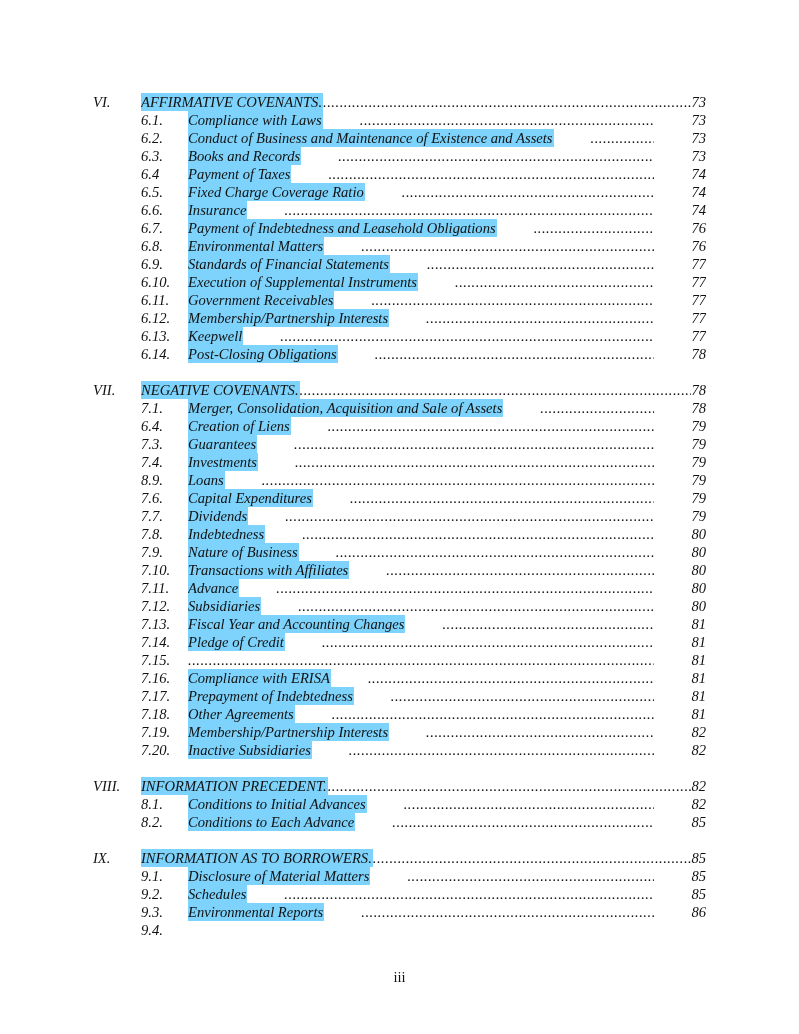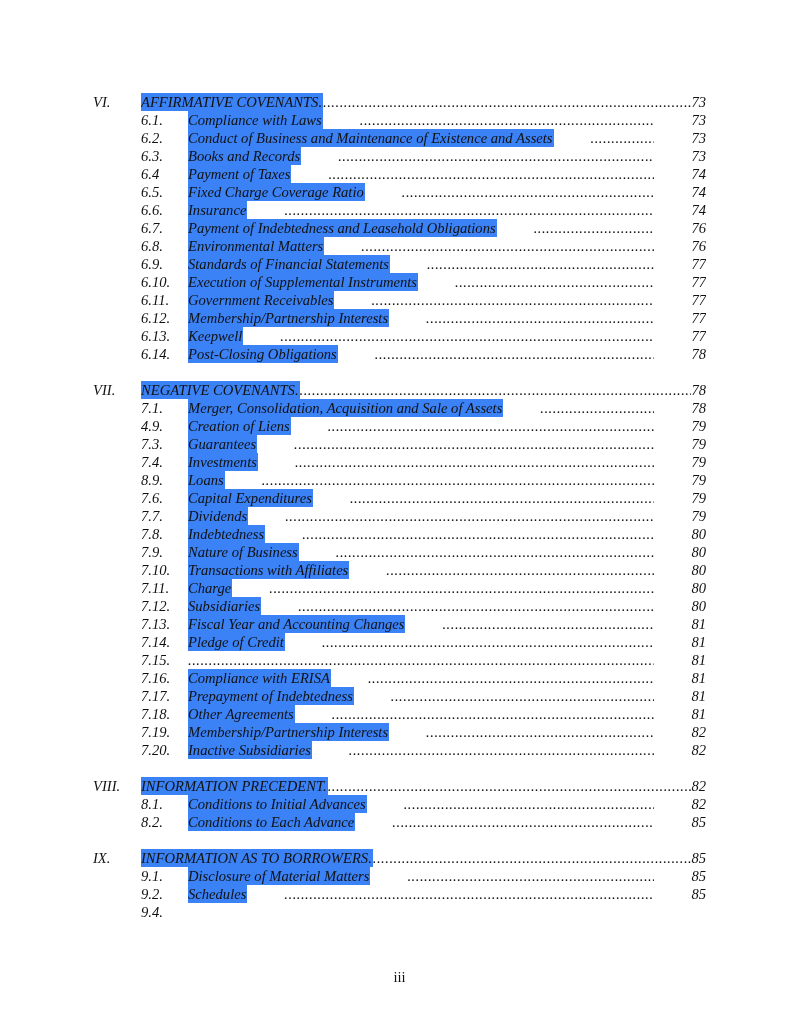--- a/index.html
+++ b/index.html
@@ -6,21 +6,21 @@
   body { width: 799px; height: 1034px; position: relative; overflow: hidden;
          font-family: "Liberation Serif", "DejaVu Serif", serif; color: #111; font-size: 14.6px; }
   .toc { position: absolute; left: 93px; top: 93px; width: 613px; }
   .article { margin-bottom: 18px; }
   .row { position: relative; height: 18px; line-height: 18px; white-space: nowrap; font-style: italic; }
   .num-roman { position: absolute; left: 0; top: 0; }
   .num-sec { position: absolute; left: 48px; top: 0; text-align: center; }
   .entry { position: absolute; right: 0; top: 0; display: flex; align-items: baseline; overflow: hidden; }
   .row.art .entry { left: 48px; }
   .row.sec .entry { left: 95px; gap: 37px; }
-  .title { flex: 0 0 auto; background: #3b82f6; padding-right: 1px; }
+  .title { flex: 0 0 auto; background: #7dd3fc; padding-right: 1px; }
   .leader { flex: 1 1 auto; overflow: hidden; white-space: nowrap; letter-spacing: 0.5px; }
   .leader::before { content: "................................................................................................................................................................................................................................................................"; }
   .page { flex: 0 0 auto; padding-left: 0px; }
   .footer { position: absolute; top: 969px; left: 0; width: 799px; text-align: center; font-size: 14.6px; }
 </style>
 </head>
 <body>
 
 <div class="toc" id="toc">
     <div class="article">
@@ -156,21 +156,21 @@
       </div>
       <div class="row sec">
         <span class="num-sec">7.1.</span>
         <span class="entry">
           <span class="title">Merger, Consolidation, Acquisition and Sale of Assets</span>
           <span class="leader"></span>
           <span class="page">78</span>
         </span>
       </div>
       <div class="row sec">
-        <span class="num-sec">4.9.</span>
+        <span class="num-sec">6.4.</span>
         <span class="entry">
           <span class="title">Creation of Liens</span>
           <span class="leader"></span>
           <span class="page">79</span>
         </span>
       </div>
       <div class="row sec">
         <span class="num-sec">7.3.</span>
         <span class="entry">
           <span class="title">Guarantees</span>
@@ -230,21 +230,21 @@
         <span class="num-sec">7.10.</span>
         <span class="entry">
           <span class="title">Transactions with Affiliates</span>
           <span class="leader"></span>
           <span class="page">80</span>
         </span>
       </div>
       <div class="row sec">
         <span class="num-sec">7.11.</span>
         <span class="entry">
-          <span class="title">Charge</span>
+          <span class="title">Advance</span>
           <span class="leader"></span>
           <span class="page">80</span>
         </span>
       </div>
       <div class="row sec">
         <span class="num-sec">7.12.</span>
         <span class="entry">
           <span class="title">Subsidiaries</span>
           <span class="leader"></span>
           <span class="page">80</span>
@@ -356,20 +356,28 @@
           <span class="leader"></span>
           <span class="page">85</span>
         </span>
       </div>
       <div class="row sec">
         <span class="num-sec">9.2.</span>
         <span class="entry">
           <span class="title">Schedules</span>
           <span class="leader"></span>
           <span class="page">85</span>
+        </span>
+      </div>
+      <div class="row sec">
+        <span class="num-sec">9.3.</span>
+        <span class="entry">
+          <span class="title">Environmental Reports</span>
+          <span class="leader"></span>
+          <span class="page">86</span>
         </span>
       </div>
       <div class="row sec">
         <span class="num-sec">9.4.</span>
       </div>
     </div>
   </div>
 
 <div class="footer">iii</div>
 

